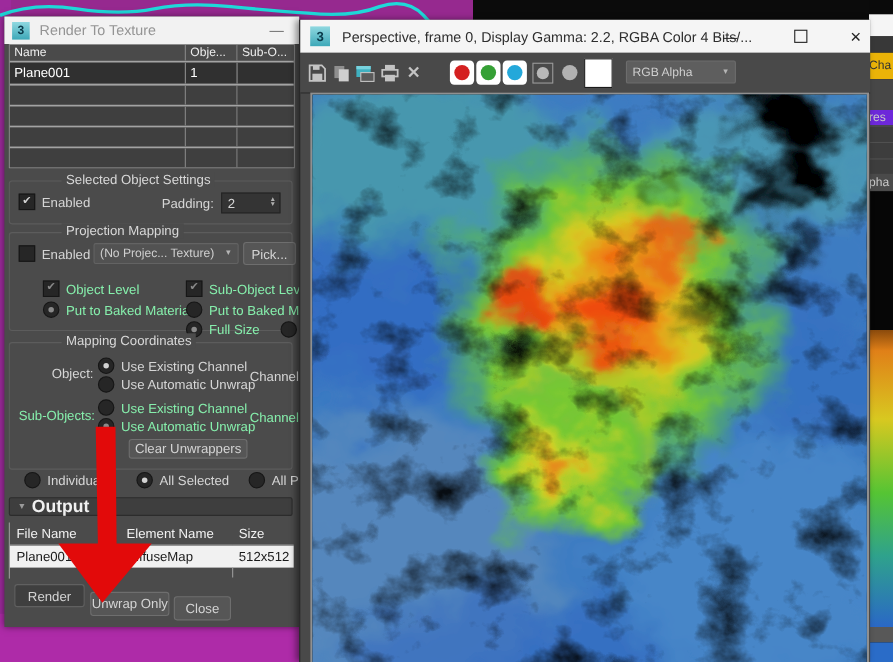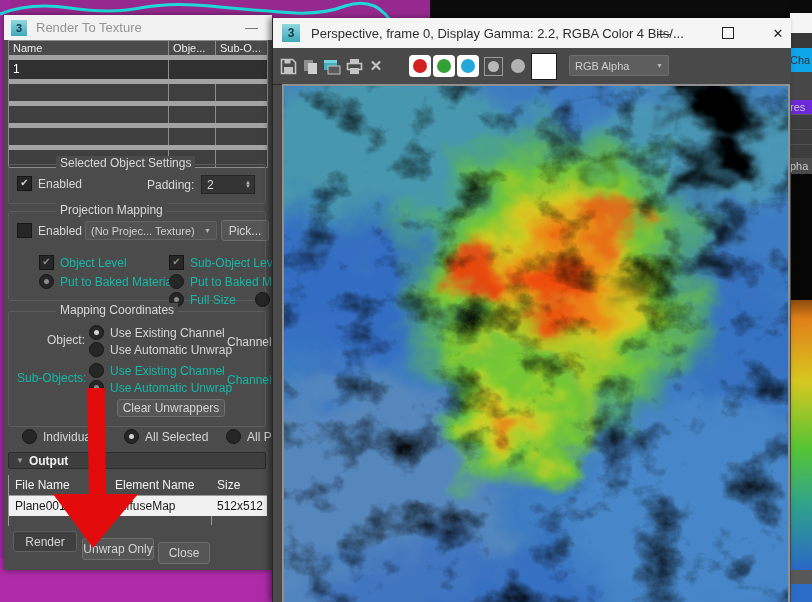--- a/index.html
+++ b/index.html
@@ -1,20 +1,20 @@
 <!DOCTYPE html>
 <html><head>
 <meta charset="utf-8">
 <style>
   html,body{margin:0;padding:0;background:#222;}
   .screen{position:relative;width:812px;height:602px;overflow:hidden;background:#0b0b0b;
           font-family:"Liberation Sans",sans-serif;-webkit-font-smoothing:antialiased;}
   .abs{position:absolute;}
   .txt{color:#d6d6d6;font-size:12px;white-space:nowrap;}
-  .dis{color:#14b8a6;text-align:right;}
+  .dis{color:#86efac;text-align:right;}
   .row{display:flex;align-items:center;gap:6px;}
 
   
   .cb{width:13px;height:13px;background:#262626;border:1px solid #161616;flex:0 0 auto;
       display:inline-flex;align-items:center;justify-content:center;}
   .cb .mk{color:#d2d2d2;font-size:10px;line-height:1;margin-top:-1px;}
   .cb.off .mk{visibility:hidden;}
   .cb.cdis .mk{color:#8a8a8a;}
   .radio{width:13px;height:13px;border-radius:50%;background:#262626;border:1px solid #161616;
          flex:0 0 auto;display:inline-flex;align-items:center;justify-content:center;}
@@ -32,33 +32,33 @@
   
   .rtt{left:4px;top:15px;width:268px;height:555px;background:#4b4b4b;z-index:10;
        box-shadow:0 0 6px rgba(0,0,0,.5);}
   .rtt-title{left:0;top:0;width:268px;height:25px;background:#f2f2f2;display:flex;align-items:center;}
   .logo{width:16px;height:16px;margin-left:7px;background:linear-gradient(#8fd8e0,#3da8b8);
         color:#0a3a4a;font-weight:bold;font-size:11px;display:flex;align-items:center;justify-content:center;}
   .rtt-title .t{color:#949494;font-size:13px;margin-left:9px;flex:1;}
   .minbtn{color:#6a6a6a;font-size:13px;margin-right:14px;}
 
   .otbl{left:4px;top:25px;width:258px;background:#3f3f3f;border:1px solid #8d8d8d;}
-  .otbl .r{display:grid;grid-template-columns:160px 47px 1fr;border-bottom:5px solid #a3a3a3;}
+  .otbl .r{display:grid;grid-template-columns:160px 47px 1fr;border-bottom:2px solid #a3a3a3;}
   .otbl .r:last-child{border-bottom:none;}
   .otbl .c{border-right:1px solid #8d8d8d;padding:1px 4px;font-size:11px;color:#ececec;overflow:hidden;white-space:nowrap;}
   .otbl .c:last-child{border-right:none;}
   .otbl .hd .c{background:#4a4a4a;height:12px;}
   .otbl .sel{background:#303030;}
   .otbl .sel .c{color:#fff;font-size:12px;height:16px;padding-top:2px;}
   .otbl .emp .c{height:15px;background:#3f3f3f;}
 
   .outhdr{left:4px;top:437px;width:258px;height:17px;background:#3e3e3e;border:1px solid #2c2c2c;
           border-radius:2px;display:flex;align-items:center;box-sizing:border-box;}
   .outhdr .tri{color:#9a9a9a;font-size:8px;margin:0 5px 0 7px;}
-  .outhdr .t{color:#f0f0f0;font-size:12px;font-weight:bold;}
+  .outhdr .t{color:#f0f0f0;font-size:16px;font-weight:bold;}
   .outtbl{left:4px;top:460px;width:258px;border-left:1px solid #9a9a9a;}
   .outtbl .r{display:grid;grid-template-columns:100px 102px 1fr;}
   .outtbl .hd .c{color:#f2f2f2;font-size:12px;padding:3px 0 3px 6px;border-bottom:1px solid #9a9a9a;}
   .outtbl .sel{background:#f1f1f1;}
   .outtbl .sel .c{color:#1a1a1a;font-size:12px;padding:3px 0 3px 6px;white-space:nowrap;overflow:hidden;}
   .tick{width:1px;height:9px;background:#9a9a9a;}
 
   
   .rfw{left:272px;top:18px;width:518px;height:584px;background:#494949;z-index:20;
        border-left:1px solid #262626;box-shadow:-3px 0 6px rgba(0,0,0,.45);}
@@ -88,21 +88,21 @@
     <rect x="0" y="0" width="430" height="44" fill="#96298f"></rect>
     <rect x="0" y="0" width="10" height="602" fill="#9d2a9c"></rect>
     <rect x="0" y="558" width="280" height="44" fill="#ae2ba8"></rect>
     <path d="M0,14 Q30,2 70,8 T140,8 T210,6 T280,12 Q320,16 345,6 Q370,-2 385,14 Q395,26 410,36" fill="none" stroke="#1ed9d9" stroke-width="3"></path>
   </svg>
 
   <div class="abs strip">
     <div class="frag" style="top:0;height:13px;background:#0a0a0a"></div>
     <div class="frag" style="top:13px;height:20px;background:#f5f5f5"></div>
     <div class="frag" style="top:33px;height:15px;background:#383838"></div>
-    <div class="frag" style="top:48px;height:24px;background:#0ea5e9;color:#333;display:flex;align-items:center">
+    <div class="frag" style="top:48px;height:24px;background:#eab308;color:#333;display:flex;align-items:center">
         <span>Cha</span>
       </div>
     <div class="frag" style="top:72px;height:28px;background:#474747"></div>
     <div class="frag" style="top:100px;height:14px;background:#6d28d9;color:#c8c8c8;display:flex;align-items:center">
         <span>res</span>
       </div>
     <div class="frag" style="top:114px;height:44px;background:#3d3d3d;border-top:1px solid #555;border-bottom:1px solid #555">
       <div style="height:14px;border-bottom:1px solid #505050"></div>
       <div style="height:14px;border-bottom:1px solid #505050"></div>
     </div>
@@ -123,20 +123,21 @@
       <div class="minbtn">—</div>
     </div>
 
     <div class="abs otbl">
       <div class="r hd">
         <div class="c">Name</div>
         <div class="c">Obje...</div>
         <div class="c">Sub-O...</div>
       </div>
       <div class="r sel">
+        <div class="c">Plane001</div>
         <div class="c">1</div>
         <div class="c"></div>
       </div>
       <div class="r emp">
           <div class="c"></div>
           <div class="c"></div>
           <div class="c"></div>
         </div>
       <div class="r emp">
           <div class="c"></div>

